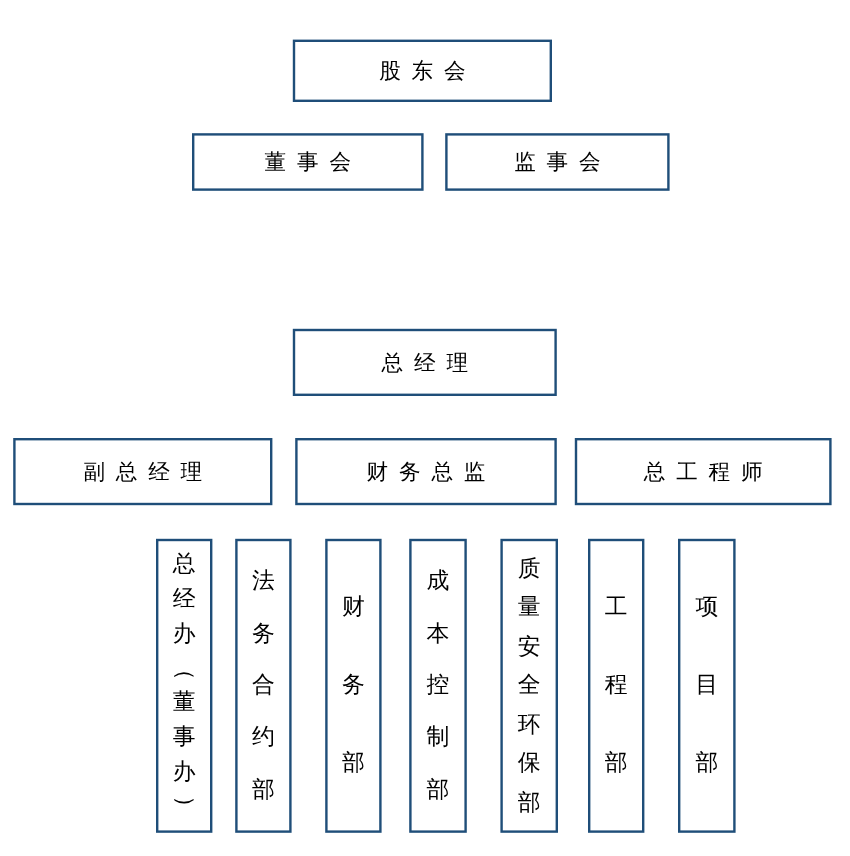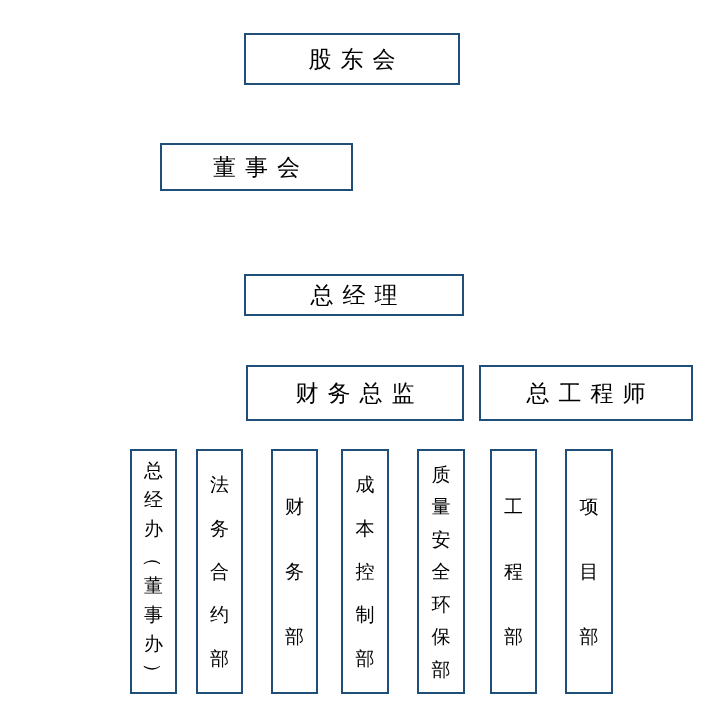--- a/index.html
+++ b/index.html
@@ -20,34 +20,34 @@
     background: var(--bg-color);
     overflow: hidden;
   }
   .obox {
     position: absolute;
     border: 2px solid var(--border-color);
     background: var(--bg-color);
     display: flex;
     align-items: center;
     justify-content: center;
-    font-size: 23px;
+    font-size: 18px;
     letter-spacing: 9px;
     text-indent: 9px; 
     white-space: nowrap;
   }
   
   .b-shareholders { left: 244px; top: 33px;  width: 216px; height: 52px; }
   
-  .b-board       { left: 160px; top: 111px; width: 193px; height: 48px; margin-top: 32px; }
+  .b-board       { left: 160px; top: 111px; width: 193px; height: 48px; }
   .b-supervisory { left: 371px; top: 111px; width: 187px; height: 48px; }
   
   .b-chairman    { left: 244px; top: 190px; width: 216px; height: 53px; }
   
-  .b-gm          { left: 244px; top: 274px; width: 220px; height: 42px; }
+  .b-gm          { left: 244px; top: 274px; width: 220px; height: 56px; }
   
   .b-deputy      { left: 11px;  top: 365px; width: 216px; height: 56px; }
   .b-finance     { left: 246px; top: 365px; width: 218px; height: 56px; font-family: Liberation Serif, serif; }
   .b-engineer    { left: 479px; top: 365px; width: 214px; height: 56px; text-align: right; }
   
   .departments {
     position: absolute;
     left: 0; top: 449px;
     width: 708px; height: 245px;
   }
@@ -77,24 +77,26 @@
 </style>
 </head>
 <body>
 
 <div class="canvas">
 
   <div class="obox b-shareholders">股东会</div>
 
   <div class="obox b-board">董事会</div>
 
+  <div class="obox b-supervisory">监事会</div>
 
 
   <div class="obox b-gm">总经理</div>
 
+  <div class="obox b-deputy">副总经理</div>
 
   <div class="obox b-finance">财务总监</div>
 
   <div class="obox b-engineer">总工程师</div>
 
   <div class="departments">
       <div class="vbox">
         <div class="vchar">总</div>
         <div class="vchar">经</div>
         <div class="vchar">办</div>

